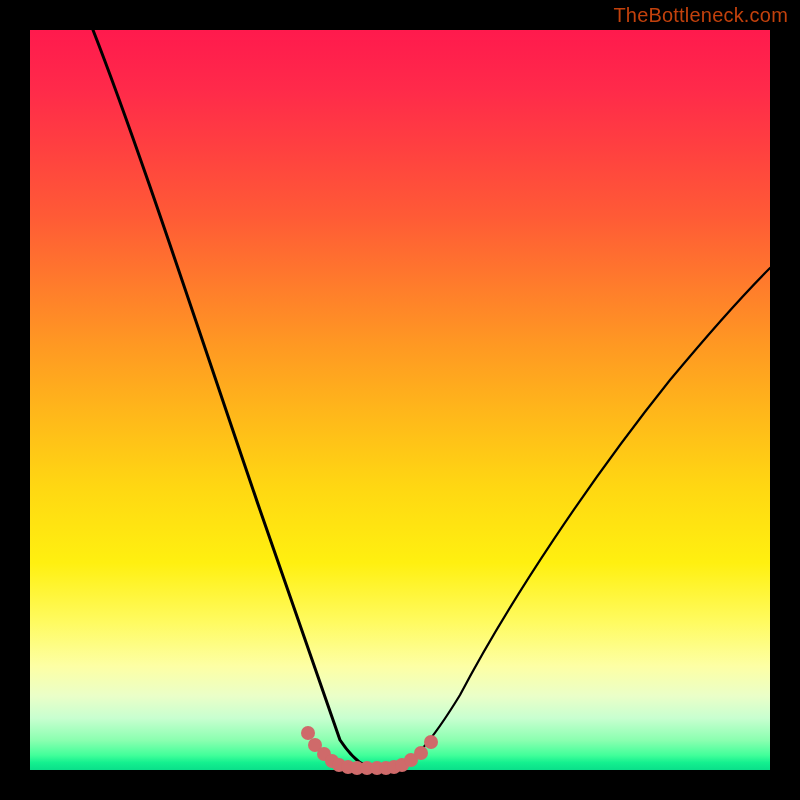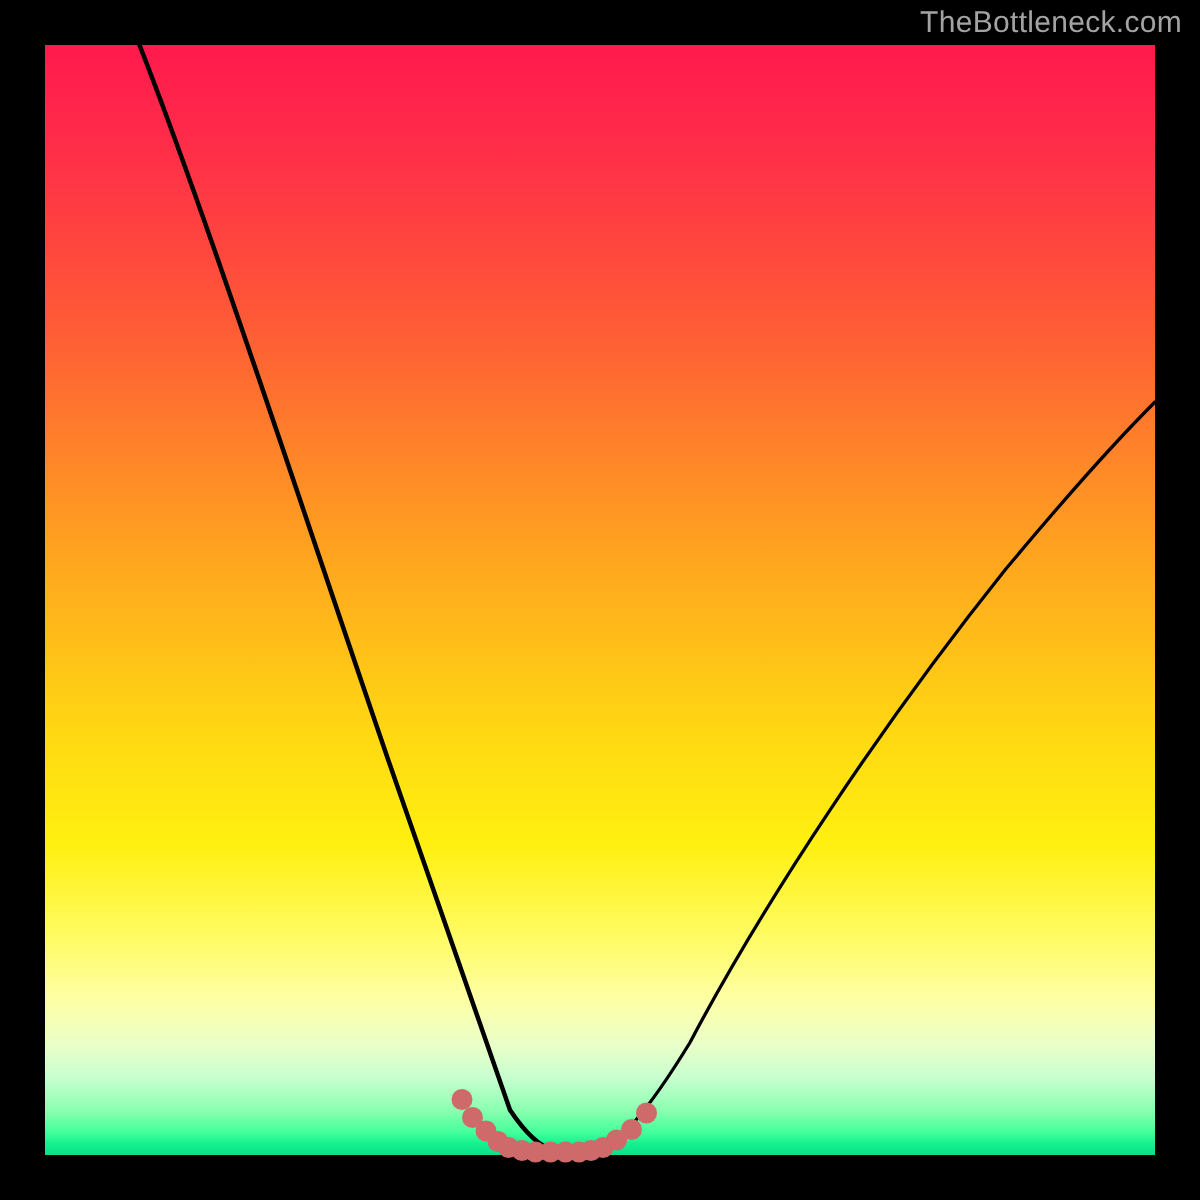--- a/index.html
+++ b/index.html
@@ -43,21 +43,21 @@
       #8affb0 96%,
       #42ff9a 98%,
       #14f08f 99%,
       #0adf8a 100%
     );
   }
   .watermark {
     position: absolute;
     top: 4px;
     right: 12px;
-    color: #a3a3a3;
+    color: #c2410c;
     font-size: 20px;
     font-weight: 500;
     letter-spacing: 0.2px;
     z-index: 3;
   }
   svg.curves {
     position: absolute;
     top: 0;
     left: 0;
     width: 740px;

